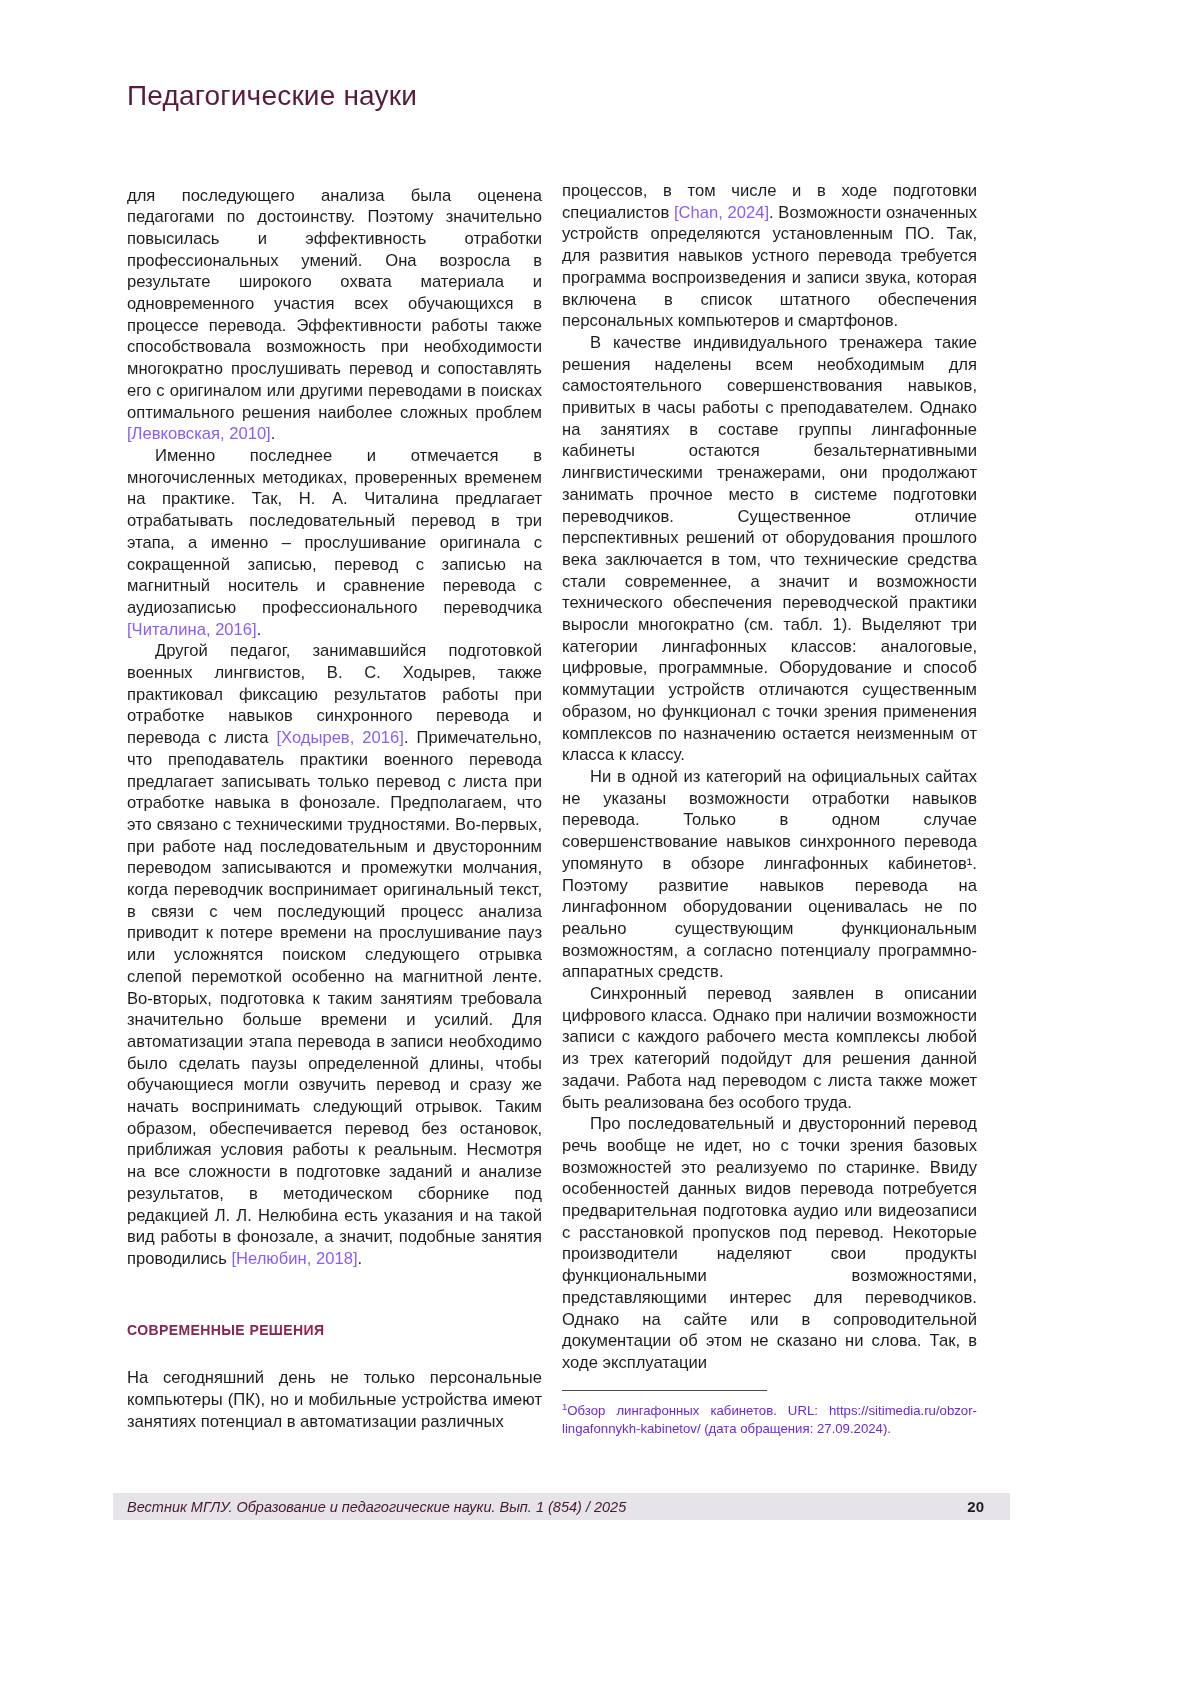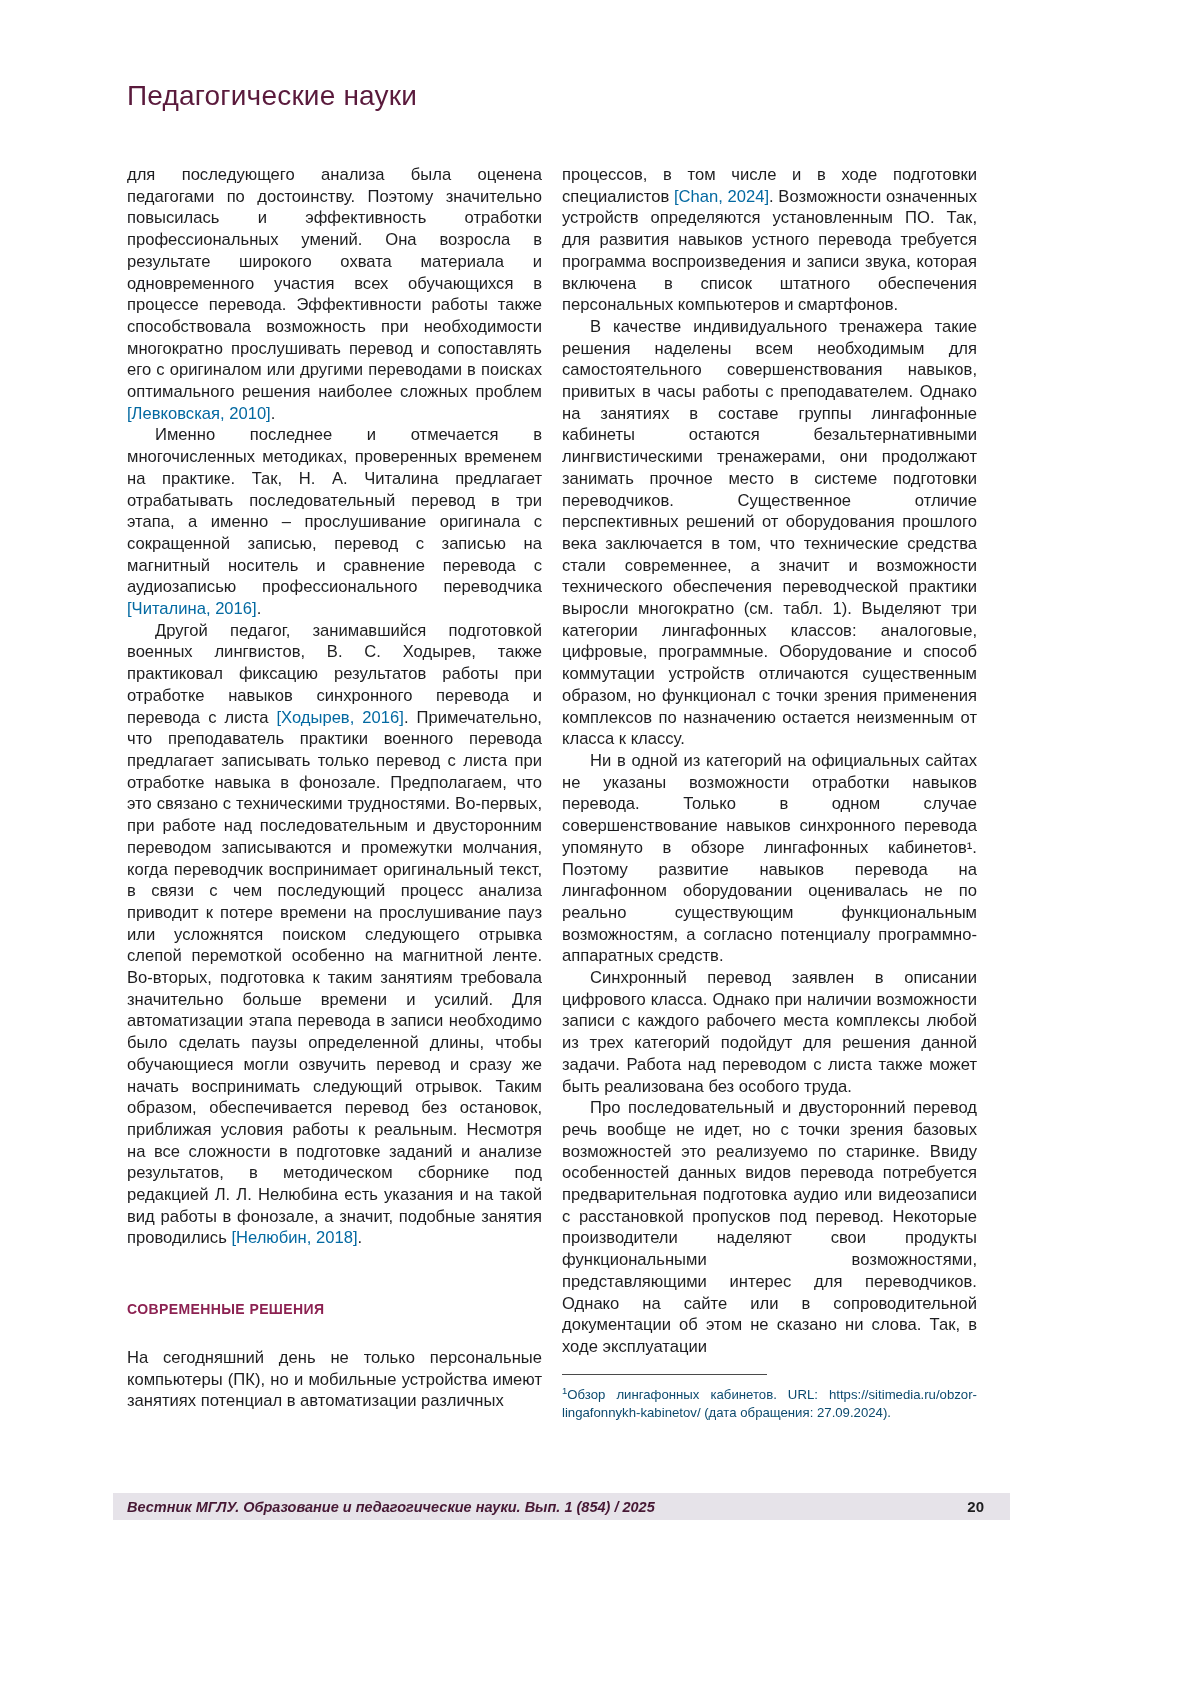--- a/index.html
+++ b/index.html
@@ -18,47 +18,48 @@
     top: 80px;
     font-size: 28px;
     font-weight: 400;
     color: #5a1a3c;
     letter-spacing: 0.2px;
     text-align: right;
   }
   .content {
     position: absolute;
     left: 127px;
-    top: 164px;
+    top: 180px;
     width: 860px;
     display: flex;
     gap: 20px;
+    align-items: center;
   }
   .col {
     width: 415px;
     font-size: 16.6px;
     line-height: 21.7px;
     text-align: justify;
     hyphens: auto;
   }
   .para { margin: 0; }
   .para.indent { text-indent: 28px; }
-  .cite { color: #0369a1; }
+  .cite { color: #8b5cf6; }
   .section-heading {
     color: #8c2252;
     font-weight: bold;
     font-size: 14px;
     letter-spacing: 0.4px;
     margin: 50px 0 26px 0;
   }
   .footnote {
     margin-top: 16px;
     font-size: 13.2px;
     line-height: 17.5px;
-    color: #0c4a6e;
+    color: #6d28d9;
     text-align: justify;
     overflow-wrap: break-word;
   }
   .footnote-rule {
     width: 205px;
     border: none;
     border-top: 1px solid #4a4a4a;
     margin: 12px 0 7px 0;
   }
   .footnote sup { font-size: 9.5px; }
@@ -70,21 +71,21 @@
     height: 27px;
     background: #e6e3e9;
     display: flex;
     align-items: center;
     justify-content: space-between;
     padding: 0 26px 0 14px;
   }
   .footer-text {
     font-size: 14.5px;
     font-style: italic;
-    font-weight: bold;
+    font-weight: normal;
     color: #461834;
   }
   .page-number {
     font-size: 15px;
     font-weight: bold;
     color: #1d1d1f;
   }
 </style>
 </head>
 <body>

